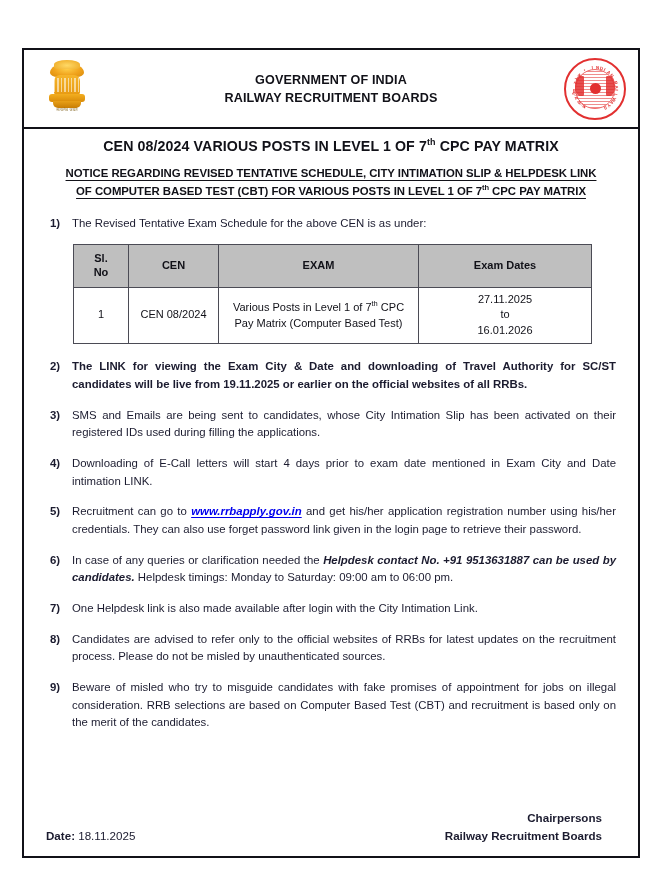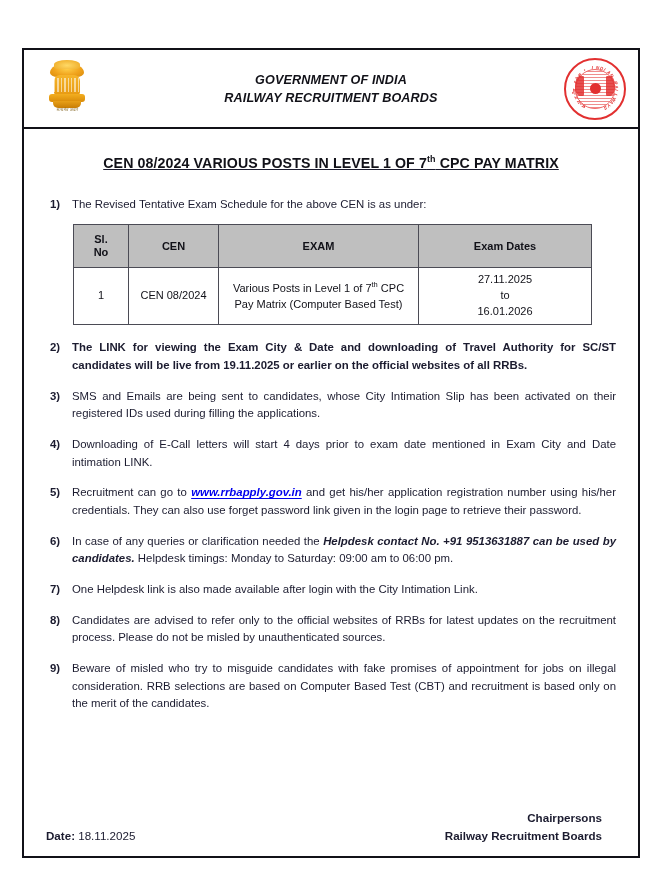--- a/index.html
+++ b/index.html
@@ -28,21 +28,20 @@
     background: #ffffff;
   }
 
   
   .masthead {
     position: relative;
     height: 77px;
     border-bottom: 2px solid #111118;
     display: flex;
     align-items: center;
-    font-style: italic;
   }
   .emblem-left {
     width: 86px;
     display: flex;
     align-items: center;
     justify-content: center;
     flex: none;
   }
   .emblem-right {
     width: 86px;
@@ -170,22 +169,21 @@
     width: 9px; height: 20px;
     background: #e23030;
     opacity: .85;
   }
   .rail-logo .wing-l { left: 9px; border-radius: 60% 10% 10% 60%; }
   .rail-logo .wing-r { right: 9px; border-radius: 10% 60% 60% 10%; }
 
   
   .title-band {
     text-align: center;
-    padding: 25px 10px 11px;
-    text-decoration: underline;
+    padding: 8px 10px 11px;
   }
   .doc-title {
     font-weight: bold;
     font-size: 14.2px;
     letter-spacing: .1px;
     color: #111118;
   }
   .doc-title sup { font-size: 9px; vertical-align: super; }
 
   
@@ -360,20 +358,24 @@
     </div>
 
   </div>
 
   <div class="title-band">
     <div class="doc-title">
       <span>CEN 08/2024 VARIOUS POSTS IN LEVEL 1 OF 7</span><sup>th</sup><span> CPC PAY MATRIX</span>
     </div>
   </div>
 
+  <div class="notice-sub">
+    <div>NOTICE REGARDING REVISED TENTATIVE SCHEDULE, CITY INTIMATION SLIP &amp; HELPDESK LINK</div>
+    <div><span>OF COMPUTER BASED TEST (CBT) FOR VARIOUS POSTS IN LEVEL 1 OF 7</span><sup>th</sup><span> CPC PAY MATRIX</span></div>
+  </div>
 
   <div class="body-area">
 
     <div class="item">
       <div class="item-num">1)</div>
       <div class="item-text">The Revised Tentative Exam Schedule for the above CEN is as under:</div>
     </div>
   </div>
 
   <div class="table-wrap">

